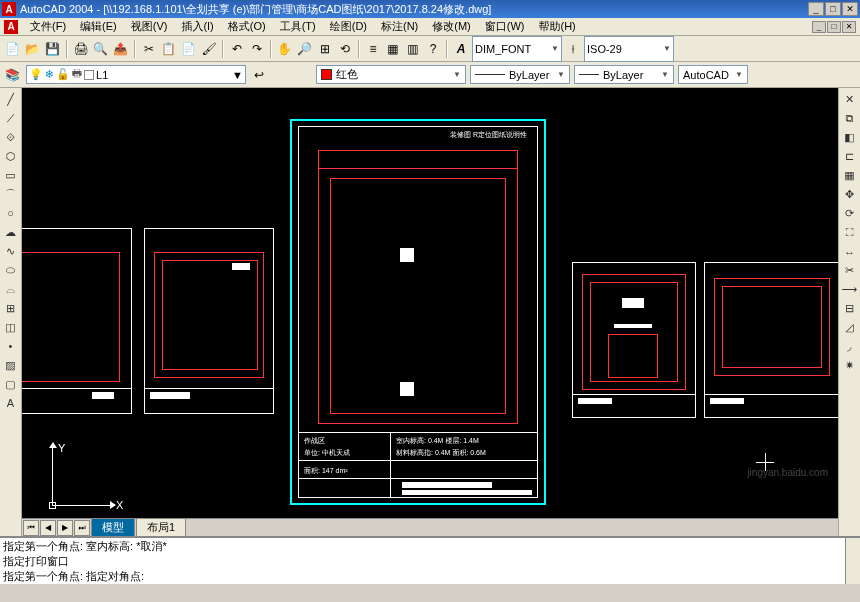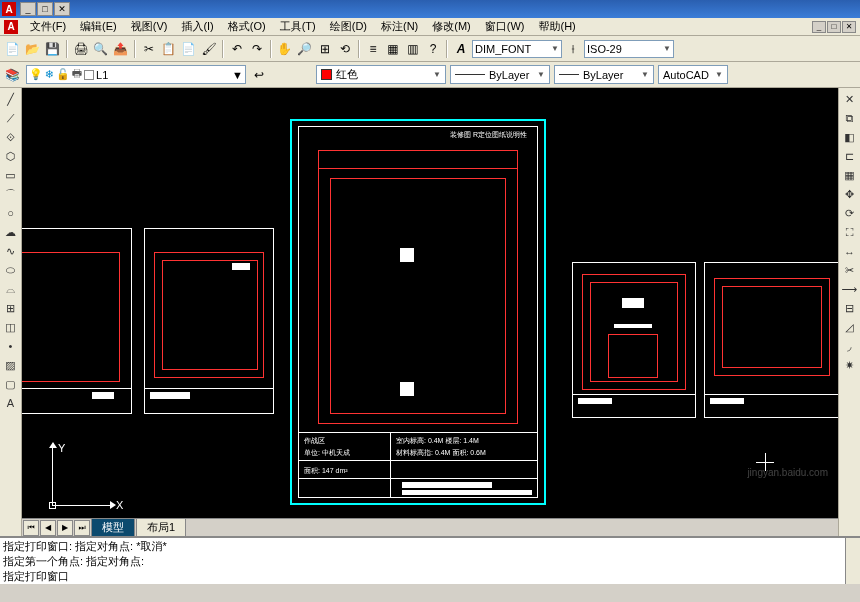--- a/index.html
+++ b/index.html
@@ -13,21 +13,21 @@
 
 .menubar { height: 18px; background: #ece9d8; display: flex; align-items: center; padding: 0 4px; gap: 2px; border-bottom: 1px solid #aca899; }
 .menubar .icon-a2 { width: 14px; height: 14px; background: #c00; color: #fff; display: flex; align-items: center; justify-content: center; font-weight: bold; font-size: 10px; margin-right: 4px; }
 .menuitem { padding: 1px 6px; cursor: pointer; }
 .menubar .winbtns2 { margin-left: auto; display: flex; gap: 1px; }
 .menubar .winbtn2 { width: 14px; height: 12px; background: #d4d0c8; border: 1px solid #888; display: flex; align-items: center; justify-content: center; color: #000; font-size: 8px; cursor: pointer; }
 
 .toolbar { height: 26px; background: #ece9d8; display: flex; align-items: center; padding: 0 4px; gap: 2px; border-bottom: 1px solid #aca899; }
 .tbtn { width: 18px; height: 18px; border: 1px solid transparent; display: flex; align-items: center; justify-content: center; cursor: pointer; font-size: 12px; }
 .tsep { width: 2px; height: 18px; border-left: 1px solid #aca899; border-right: 1px solid #fff; margin: 0 2px; }
-.tcombo { height: 18px; border: 1px solid #7f9db9; background: #fff; display: flex; align-items: center; padding: 0 2px; font-size: 10px; }
+.tcombo { height: 26px; border: 1px solid #7f9db9; background: #fff; display: flex; align-items: center; padding: 0 2px; font-size: 10px; }
 .tcombo .arrow { margin-left: auto; font-size: 8px; color: #555; }
 
 .propsbar { height: 26px; background: #ece9d8; display: flex; align-items: center; padding: 0 4px; gap: 4px; border-bottom: 1px solid #aca899; }
 .layercombo { width: 220px; height: 19px; border: 1px solid #7f9db9; background: #fff; display: flex; align-items: center; padding: 0 2px; gap: 2px; font-size: 10px; }
 .swatch { width: 10px; height: 10px; }
 .pcombo { height: 19px; border: 1px solid #7f9db9; background: #fff; display: flex; align-items: center; padding: 0 4px; font-size: 10px; }
 .pcombo .arrow { margin-left: auto; font-size: 8px; color: #555; padding-left: 6px; }
 .colorswatch { width: 11px; height: 11px; background: #f00; border: 1px solid #333; margin-right: 4px; }
 
 .workarea { position: relative; height: 448px; display: flex; }
@@ -49,40 +49,41 @@
 .ucs .xaxis { position: absolute; left: 10px; bottom: 0; width: 60px; height: 1px; background: #fff; }
 .ucs .yl { position: absolute; left: 16px; bottom: 52px; }
 .ucs .xl { position: absolute; left: 74px; bottom: -5px; }
 .ucs .yarr { position: absolute; left: 7px; bottom: 58px; width: 0; height: 0; border-left: 4px solid transparent; border-right: 4px solid transparent; border-bottom: 6px solid #fff; }
 .ucs .xarr { position: absolute; left: 68px; bottom: -3px; width: 0; height: 0; border-top: 4px solid transparent; border-bottom: 4px solid transparent; border-left: 6px solid #fff; }
 .ucs .origin { position: absolute; left: 7px; bottom: -3px; width: 7px; height: 7px; border: 1px solid #fff; }
 
 .tabbar { position: absolute; left: 0; bottom: 0; right: 0; height: 18px; background: #d4d0c8; display: flex; align-items: center; border-top: 1px solid #888; }
 .tabnav { width: 16px; height: 16px; border: 1px solid #888; margin-left: 1px; display: flex; align-items: center; justify-content: center; font-size: 8px; cursor: pointer; background: #ece9d8; }
 .tab { padding: 1px 10px; background: #ece9d8; border: 1px solid #888; margin-left: 1px; font-size: 11px; cursor: pointer; }
-.tab.active { background: #0c4a6e; color: #fff; }
+.tab.active { background: #0369a1; color: #fff; }
 
 .commandarea { height: 48px; background: #fff; border-top: 2px solid #888; font-family: SimSun, monospace; font-size: 12px; padding: 1px 3px; line-height: 15px; overflow: hidden; }
 .cmdline { white-space: nowrap; }
 .scrollv { position: absolute; right: 0; top: 0; bottom: 0; width: 15px; background: #ece9d8; border-left: 1px solid #888; }
 
 .watermark { position: absolute; right: 10px; bottom: 72px; color: rgba(255,255,255,0.35); font-size: 22px; font-weight: bold; pointer-events: none; }
 .watermark2 { position: absolute; right: 10px; bottom: 58px; color: rgba(255,255,255,0.25); font-size: 10px; pointer-events: none; }
 
 .crosshair { position: absolute; left: 734px; top: 365px; width: 18px; height: 18px; }
 .crosshair::before { content:''; position:absolute; left:0; right:0; top:50%; height:1px; background:#fff; }
 .crosshair::after { content:''; position:absolute; top:0; bottom:0; left:50%; width:1px; background:#fff; }
 
 .infotxt { position: absolute; color: #fff; font-size: 7px; white-space: nowrap; }
 </style>
 </head>
 <body>
 
 <div class="titlebar">
   <div class="icon-a">A</div>
+  <div class="title">AutoCAD 2004 - [\\192.168.1.101\全划共享 (e)\部门管理\商场CAD图纸\2017\2017.8.24修改.dwg]</div>
   <div class="winbtns">
     <div class="winbtn">_</div>
     <div class="winbtn">□</div>
     <div class="winbtn">✕</div>
   </div>
 </div>
 
 <div class="menubar">
   <div class="icon-a2">A</div>
   <div class="menuitem">文件(F)</div>
@@ -148,21 +149,21 @@
     <span style="color:#c80">💡</span>
       <span style="color:#08c">❄</span>
       <span style="color:#888">🔓</span>
       <span style="color:#555">🖶</span>
     <span class="swatch" style="background:#fff;border:1px solid #888"></span>
     <span>L1</span>
     <span class="arrow" style="margin-left:auto">▼</span>
   </div>
   <div class="tbtn">↩</div>
   <div style="width:40px"></div>
-  <div class="pcombo" style="width:130px">
+  <div class="pcombo" style="width:150px">
     <span class="colorswatch"></span>
       <span>红色</span>
       <span class="arrow">▼</span>
   </div>
   <div class="pcombo" style="width:100px">
     <span style="border-top:1px solid #333;width:30px;margin-right:4px"></span>
       <span>ByLayer</span>
       <span class="arrow">▼</span>
   </div>
   <div class="pcombo" style="width:100px">
@@ -285,17 +286,17 @@
     <div class="vtbtn">✂</div>
     <div class="vtbtn">⟶</div>
     <div class="vtbtn">⊟</div>
     <div class="vtbtn">◿</div>
     <div class="vtbtn">◞</div>
     <div class="vtbtn">✷</div>
   </div>
 </div>
 
 <div class="commandarea" style="position:relative">
-  <div class="cmdline">指定打印窗口: 指定对角点: *取消*</div>
+  <div class="cmdline">指定第一个角点: 室内标高: *取消*</div>
+  <div class="cmdline">指定打印窗口</div>
   <div class="cmdline">指定第一个角点: 指定对角点:</div>
-  <div class="cmdline">指定打印窗口</div>
   <div class="scrollv"></div>
 </div>
 
 </body></html>

